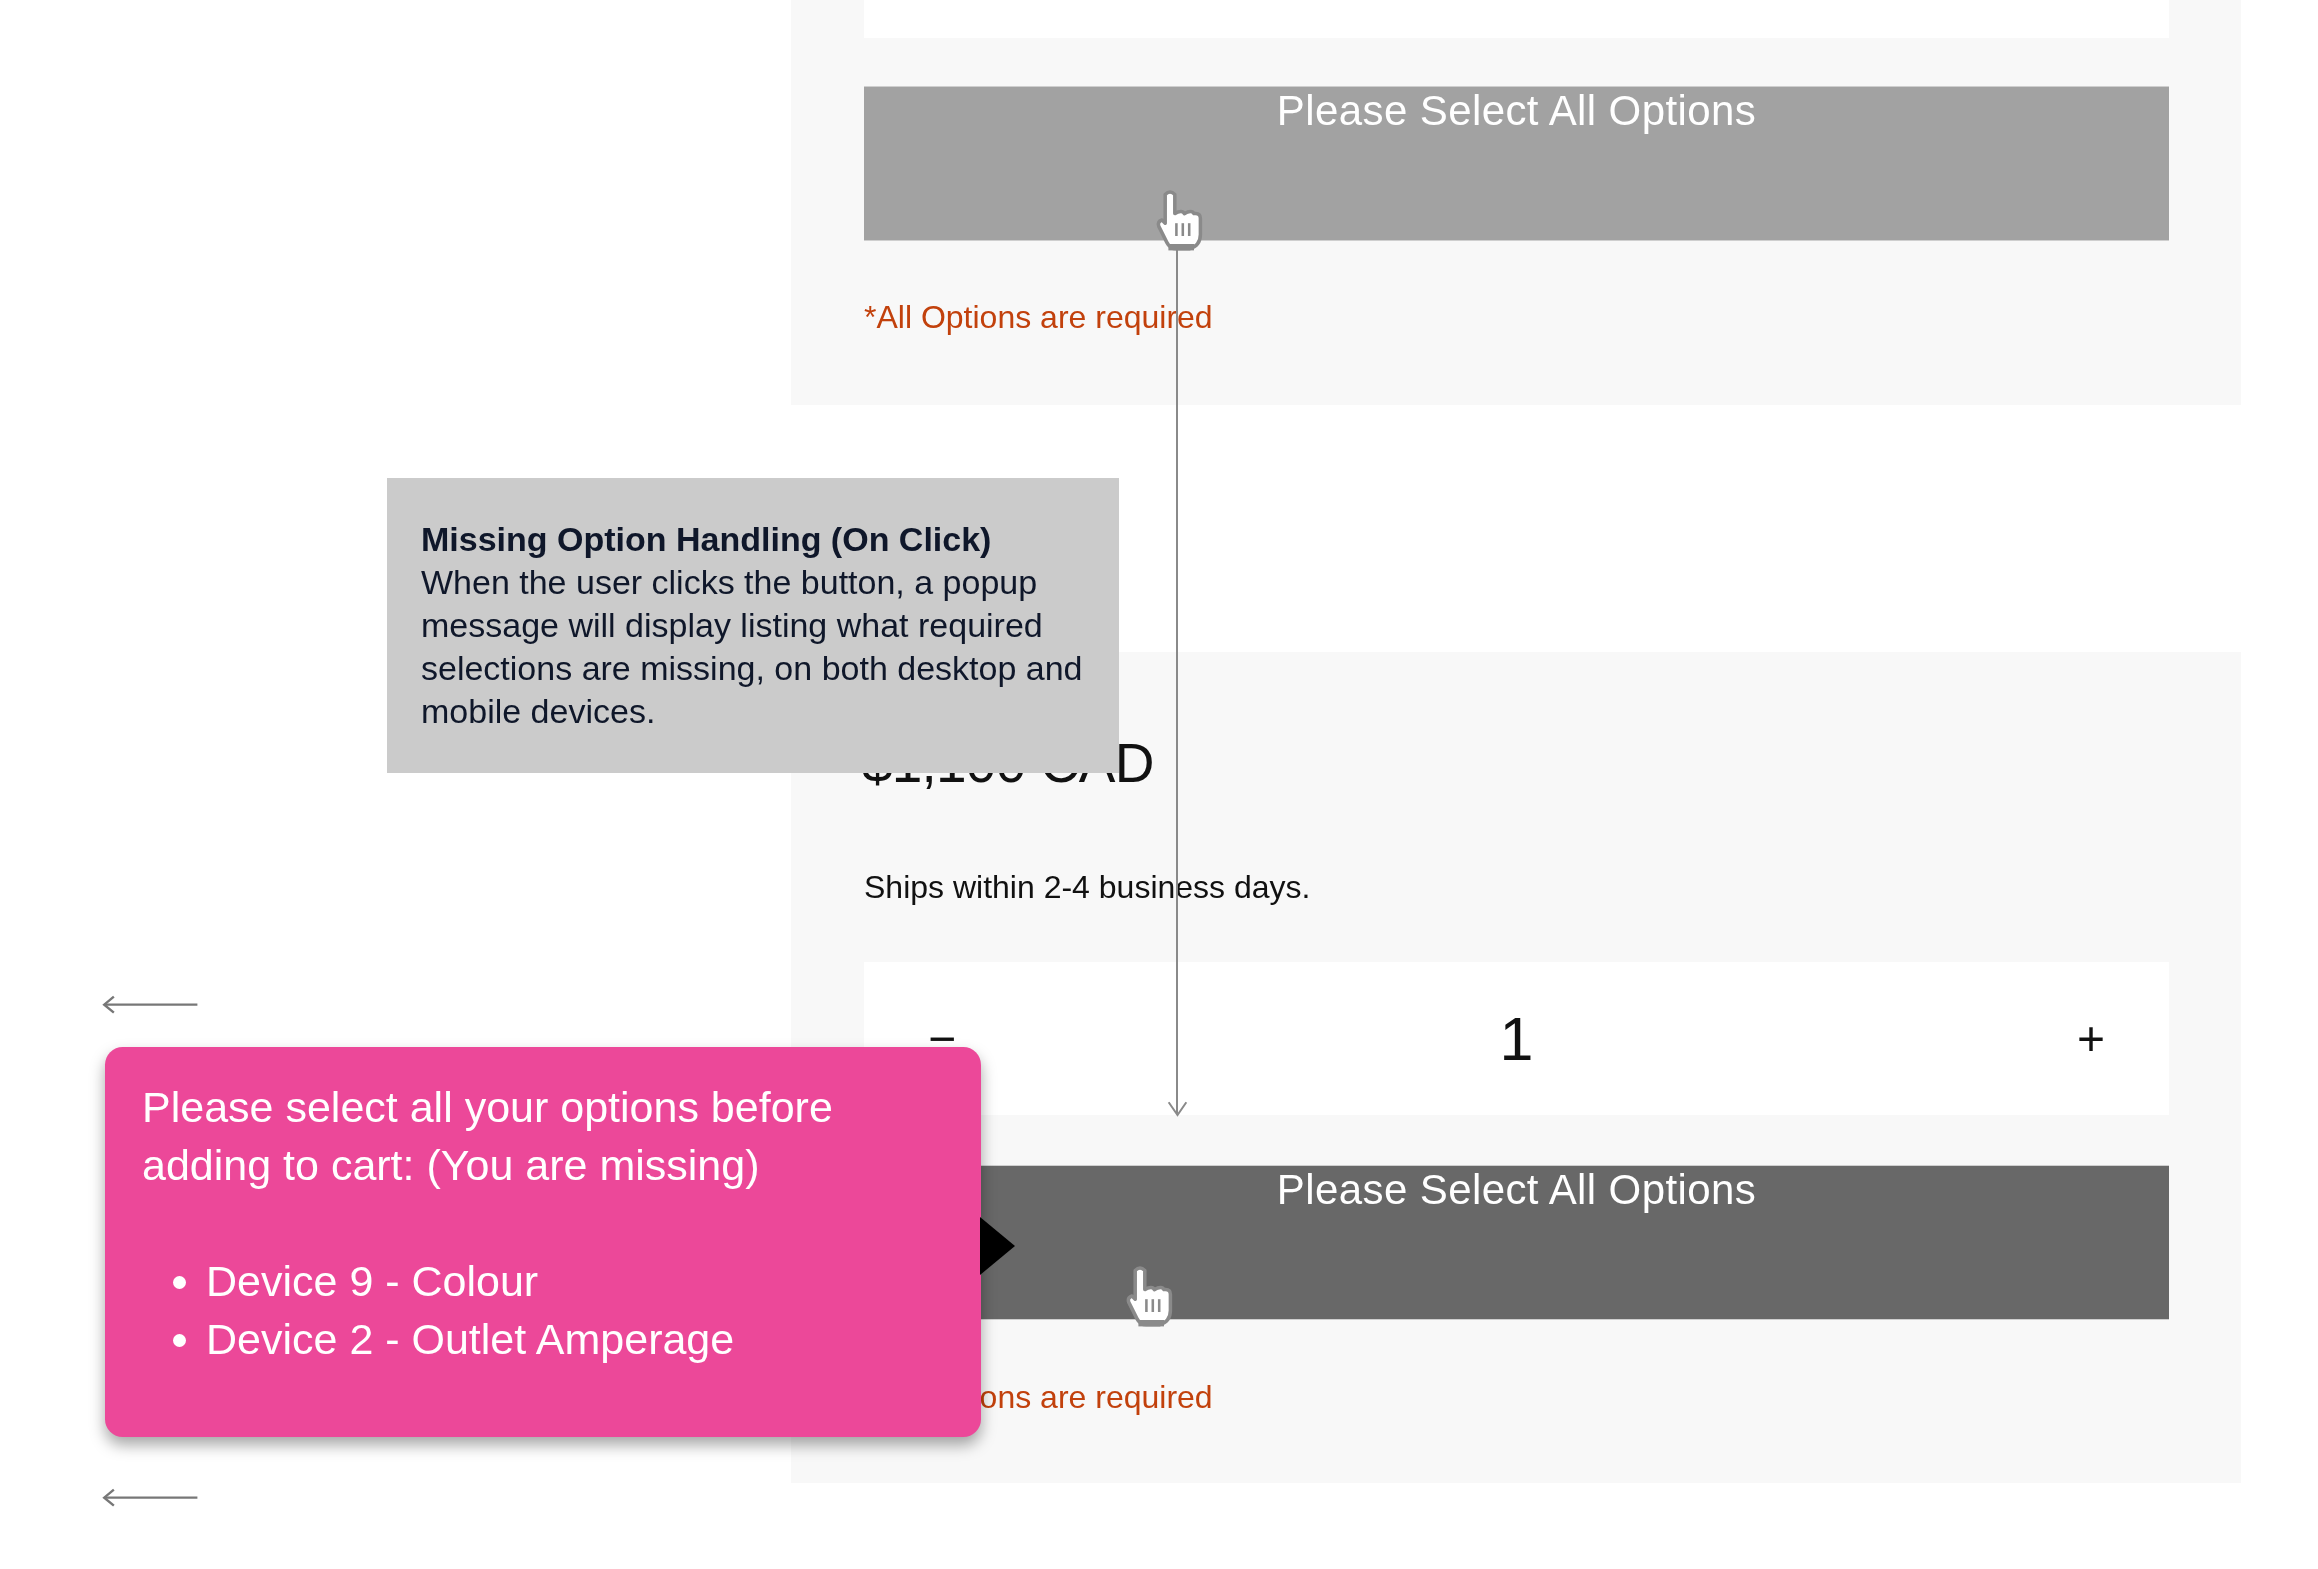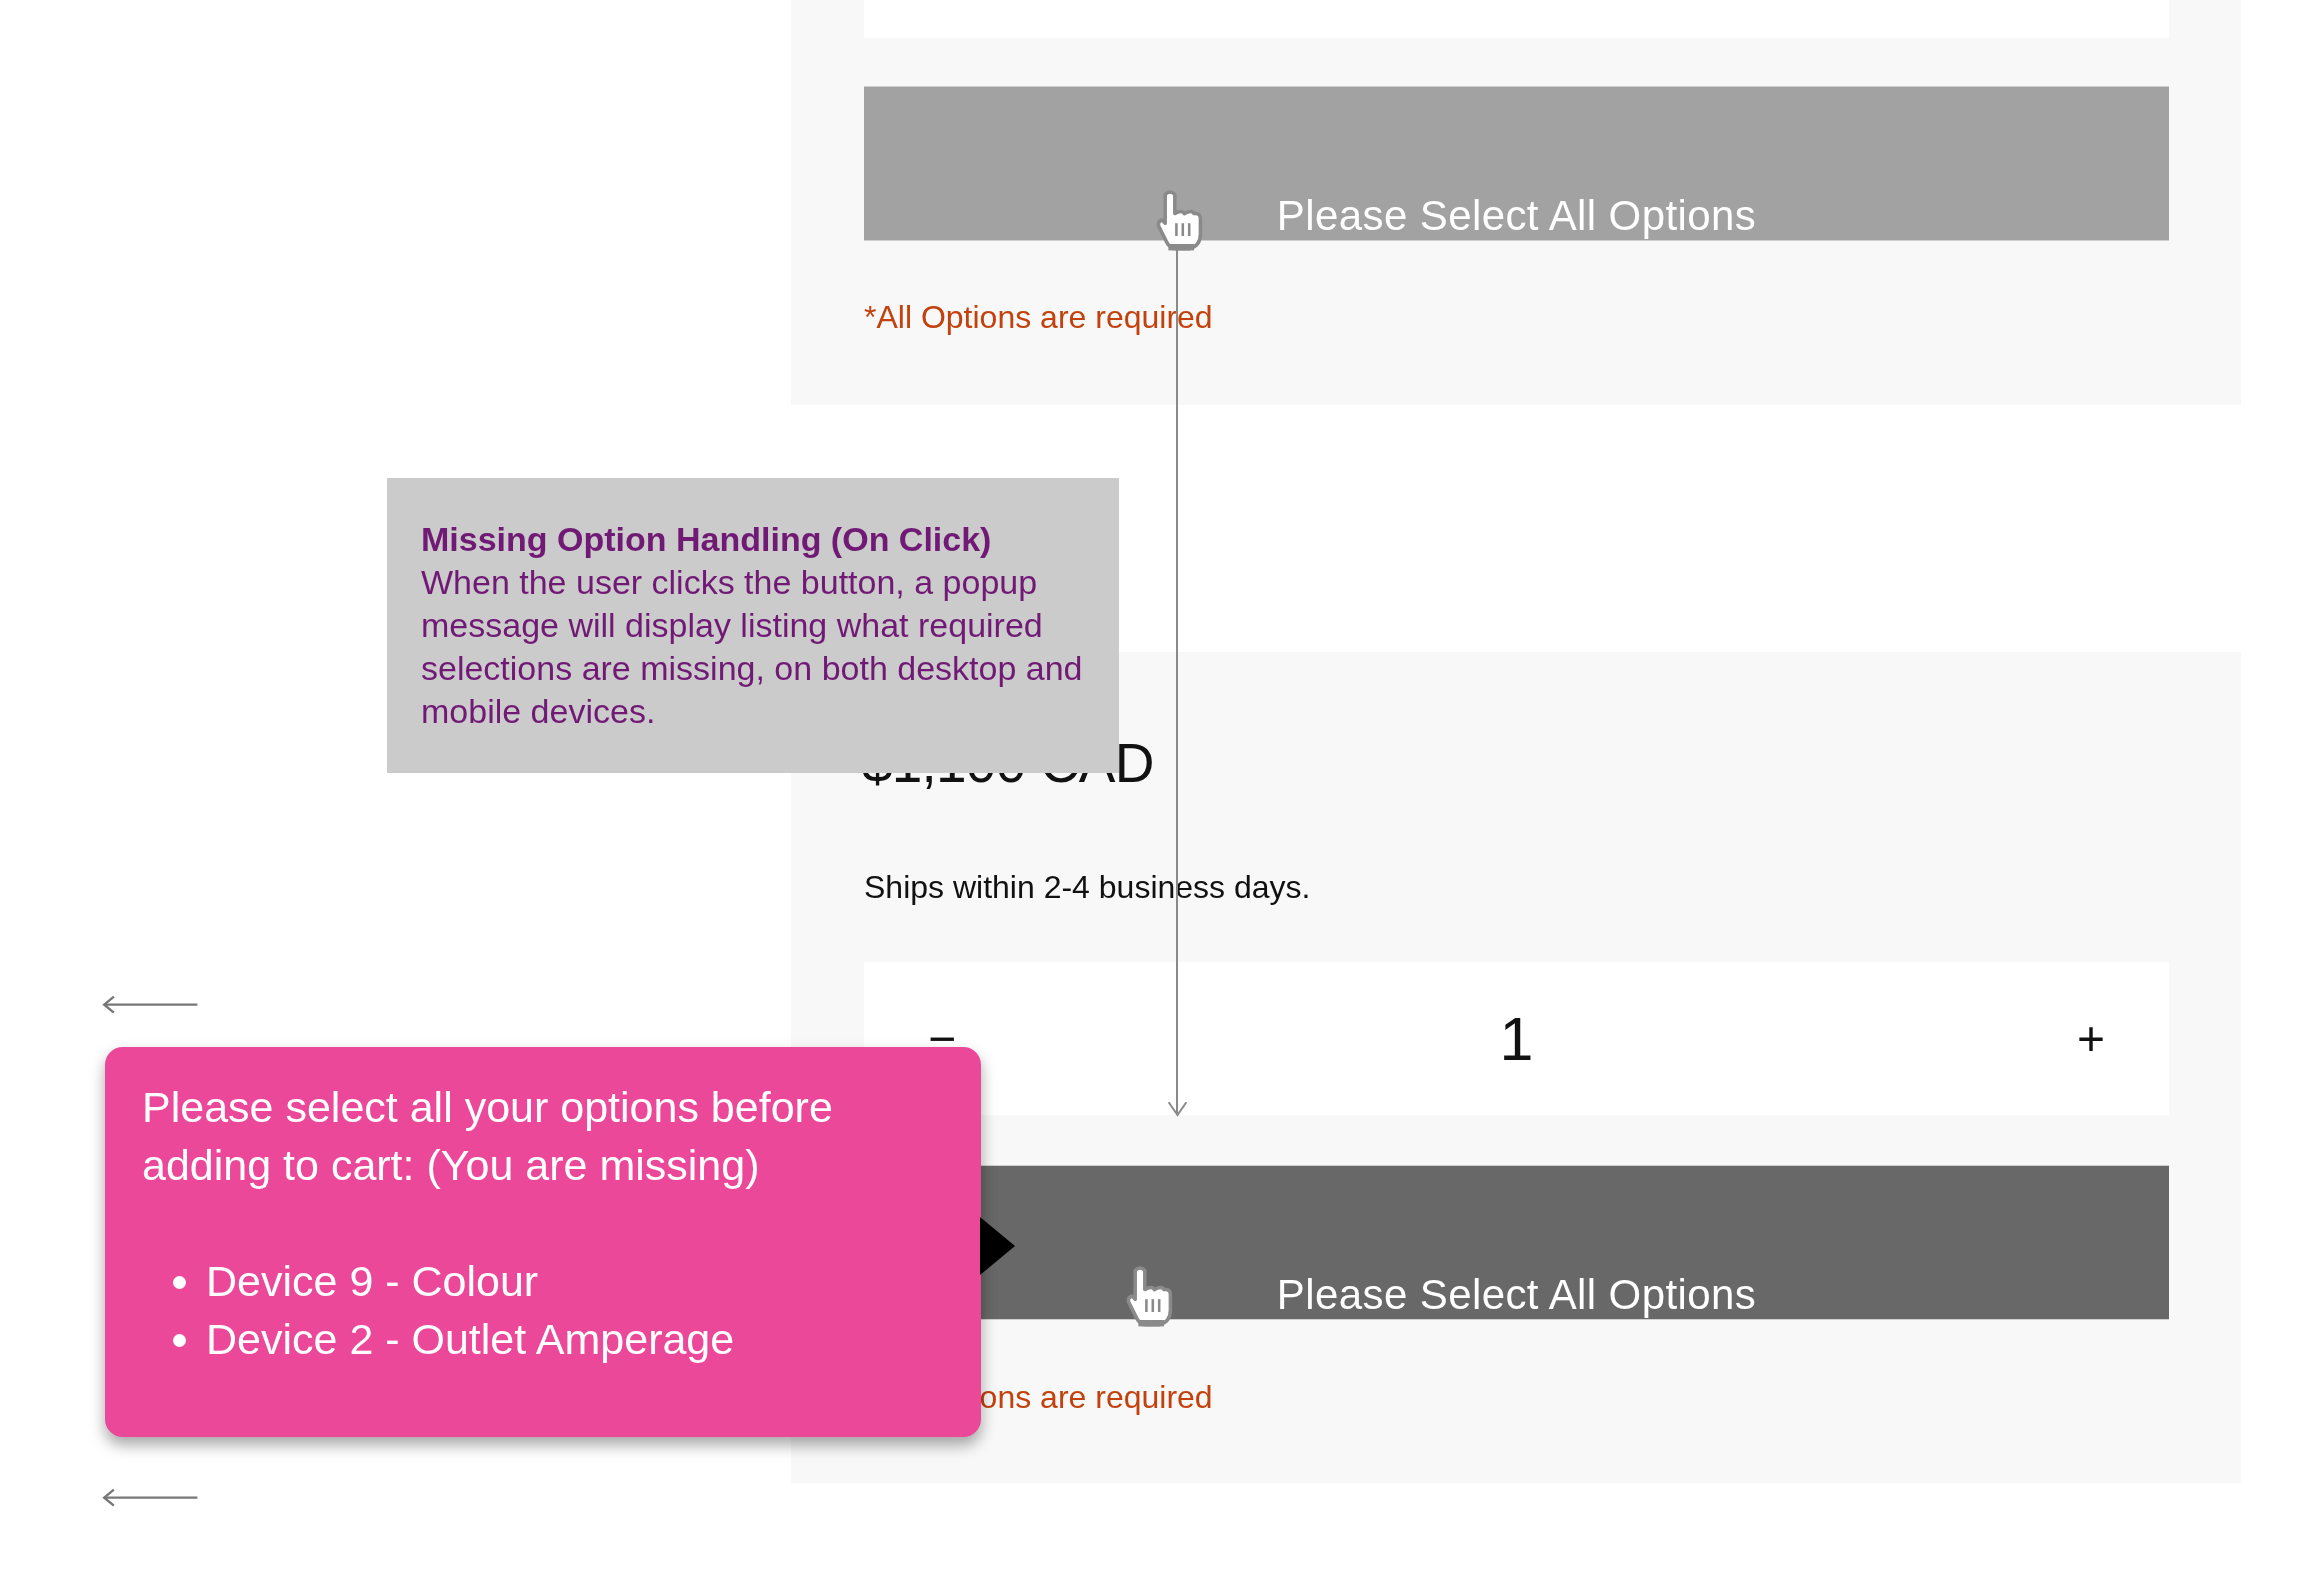--- a/index.html
+++ b/index.html
@@ -1,28 +1,28 @@
 <!DOCTYPE html>
 <html style="font-size:13px"><head>
 <meta charset="utf-8">
 <style>
   html, body { margin:0; padding:0; }
   body { width:2319px; height:1570px; position:relative; background:#ffffff; overflow:hidden;
          font-family:"Liberation Sans", sans-serif; color:#111; }
   .panel { position:absolute; background:#f8f8f8; }
   .white-field { position:absolute; background:#ffffff; }
-  .btn { position:absolute; display:flex; align-items:flex-end; justify-content:center; color:#fff;
+  .btn { position:absolute; display:flex; align-items:flex-start; justify-content:center; color:#fff;
          font-size:42px; letter-spacing:0.4px; border-top:1.6px solid #cfcfcf; border-bottom:1.6px solid #cfcfcf; box-sizing:border-box; cursor:pointer; }
   .req { position:absolute; font-size:32px; color:#c2410c; }
   .price { position:absolute; font-size:55px; color:#111; letter-spacing:-0.8px; }
   .ships { position:absolute; font-size:32px; color:#111; }
   .stepper { position:absolute; background:#fff; display:flex; align-items:center; justify-content:space-between; box-sizing:border-box; padding:0 64px; }
   .stepper .s-btn { font-size:48px; cursor:pointer; }
   .stepper .qty { font-size:61px; }
-  .annot { position:absolute; background:#cbcbcb; box-sizing:border-box; padding:40px 34px; font-size:34px; line-height:43px; color:#701a75; }
+  .annot { position:absolute; background:#cbcbcb; box-sizing:border-box; padding:40px 34px; font-size:34px; line-height:43px; color:#0f172a; }
   .annot .a-title { font-weight:bold; }
   .vline { position:absolute; width:1.6px; background:#8a8a8a; }
   .arrowhead { position:absolute; }
   .hand { position:absolute; }
   .tooltip { position:absolute; background:#ec4899; color:#fff; border-radius:17.7px; box-sizing:border-box;
              padding:31px 37px; font-size:43px; line-height:58px; box-shadow:0 8px 14.5px rgba(0,0,0,0.35); }
   .tooltip ul { margin:58px 0 0 0; padding-left:64px; }
   .tooltip li { margin:0; }
   .tip-arrow { position:absolute; width:0; height:0; border-top:29px solid transparent; border-bottom:29px solid transparent; border-left:35px solid #000; }
   .left-arrow { position:absolute; }

